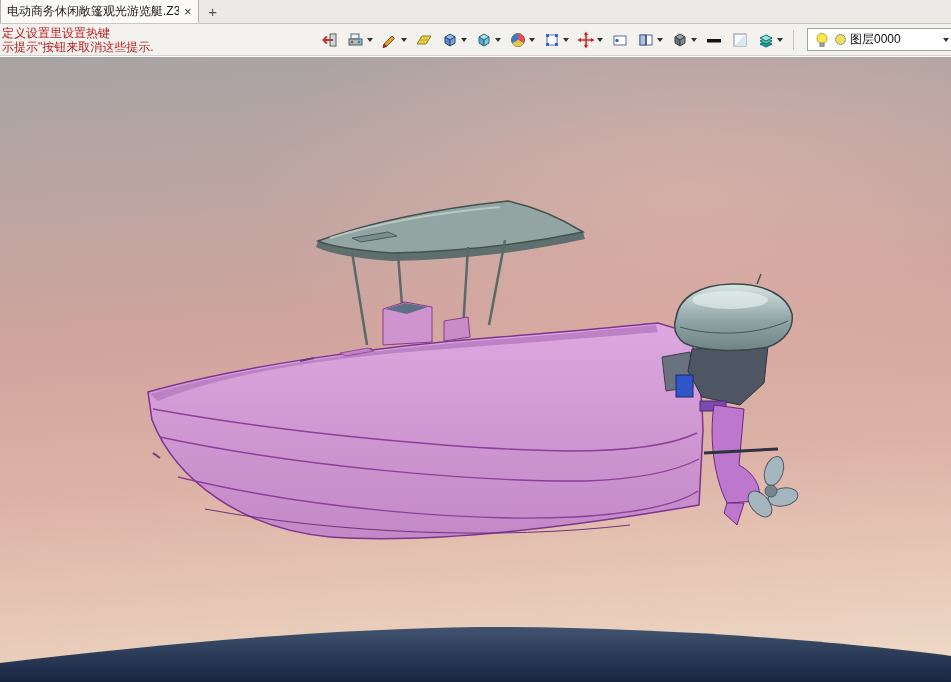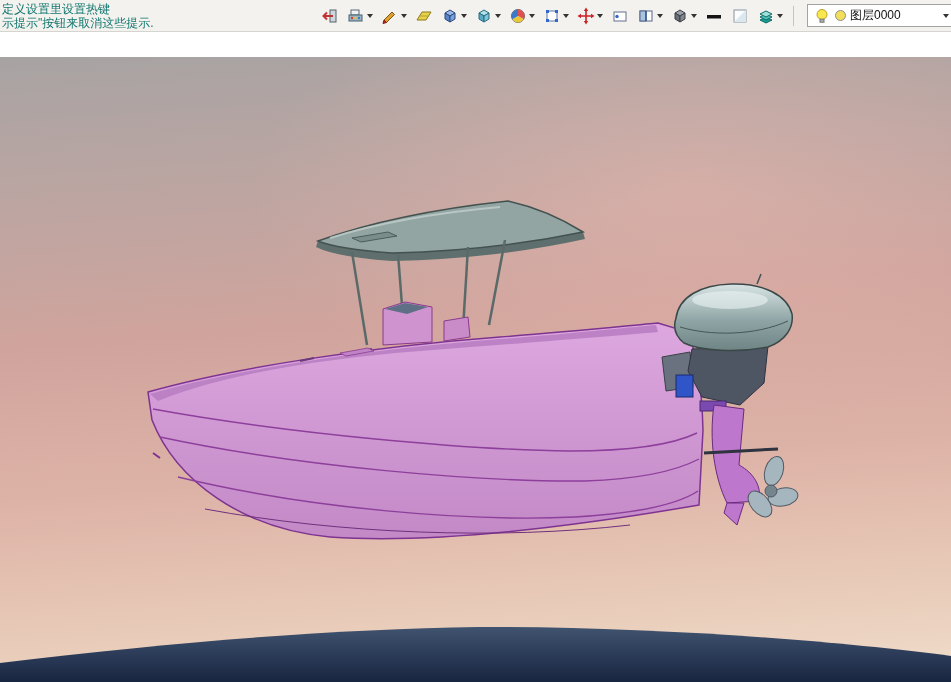--- a/index.html
+++ b/index.html
@@ -10,21 +10,21 @@
   
   .tabbar { height:24px; background:#eceae7; border-bottom:1px solid #c9c7c4; display:flex; align-items:flex-end; }
   .tab { height:24px; max-width:208px; background:#fbfaf8; border:1px solid #b4b2af; border-bottom:none;
          display:flex; align-items:center; padding:0 6px; cursor:default; }
   .tab-title { font-size:12px; color:#1a1a1a; white-space:nowrap; overflow:hidden; max-width:172px; }
   .tab-close { margin-left:5px; color:#333; font-size:13px; line-height:13px; cursor:pointer; }
   .newtab { width:28px; text-align:center; color:#555; font-size:15px; line-height:22px; cursor:pointer; }
 
   
   .toolbar { position:relative; height:32px; background:#f4f2ef; border-bottom:1px solid #d6d4d1; }
-  .hint { position:absolute; left:2px; top:2px; font-size:12px; line-height:14px; color:#0f766e; white-space:nowrap; }
+  .hint { position:absolute; left:2px; top:2px; font-size:12px; line-height:14px; color:#b91c1c; white-space:nowrap; }
   .tools { position:absolute; left:318px; top:3px; display:flex; align-items:center; gap:2px; }
   .tbtn { height:25px; display:flex; align-items:center; padding:0 2px; border:1px solid transparent; border-radius:2px; cursor:pointer; }
   .caret { width:0; height:0; border-left:3px solid transparent; border-right:3px solid transparent; border-top:4px solid #333; margin-left:2px; }
   .sep { width:1px; height:20px; background:#c6c4c1; margin:0 5px; }
   .layerbox { display:flex; align-items:center; gap:4px; height:23px; min-width:148px;
               background:#fff; border:1px solid #a5a3a0; padding:0 5px; margin-left:6px; font-size:12px; color:#111; cursor:pointer; }
   .layerbox .caret { margin-left:auto; }
   .swatch { width:11px; height:11px; border-radius:50%; border:1px solid #8f8f8f; }
 
   
@@ -33,20 +33,27 @@
        radial-gradient(ellipse 620px 320px at 72% 22%, rgba(238,186,176,0.45), rgba(238,186,176,0) 70%),
        linear-gradient(176deg, #a7a3a3 0%, #b9a5a2 18%, #d0a49d 42%, #ddb2a6 64%, #e9ccba 86%, #f0ddcb 100%);
      cursor:crosshair; }
   .viewport svg { position:absolute; inset:0; display:block; }
 </style>
 </head>
 <body>
 
 <div class="app">
 
+  <div class="tabbar">
+    <div class="tab">
+      <span class="tab-title">电动商务休闲敞篷观光游览艇.Z3</span>
+      <span class="tab-close">×</span>
+    </div>
+    <div class="newtab">+</div>
+  </div>
 
   <div class="toolbar">
     <div class="hint">
       <div>定义设置里设置热键</div>
       <div>示提示"按钮来取消这些提示.</div>
     </div>
 
     <div class="tools">
 
       <div class="tbtn">

